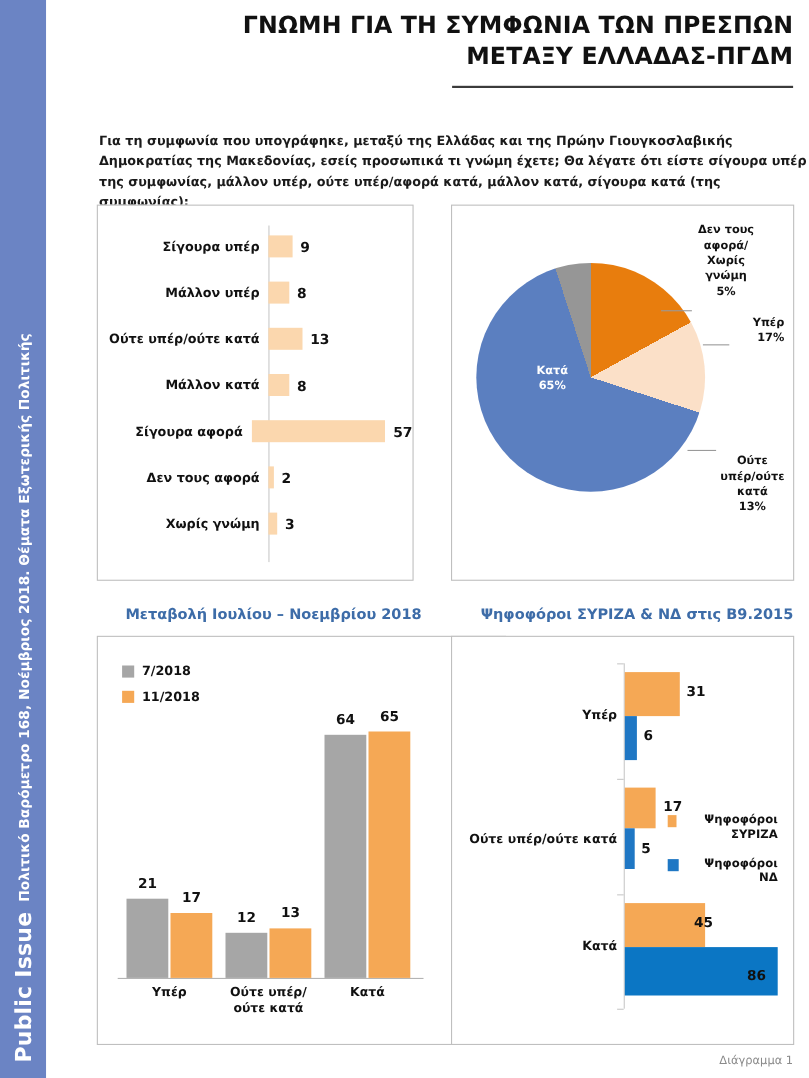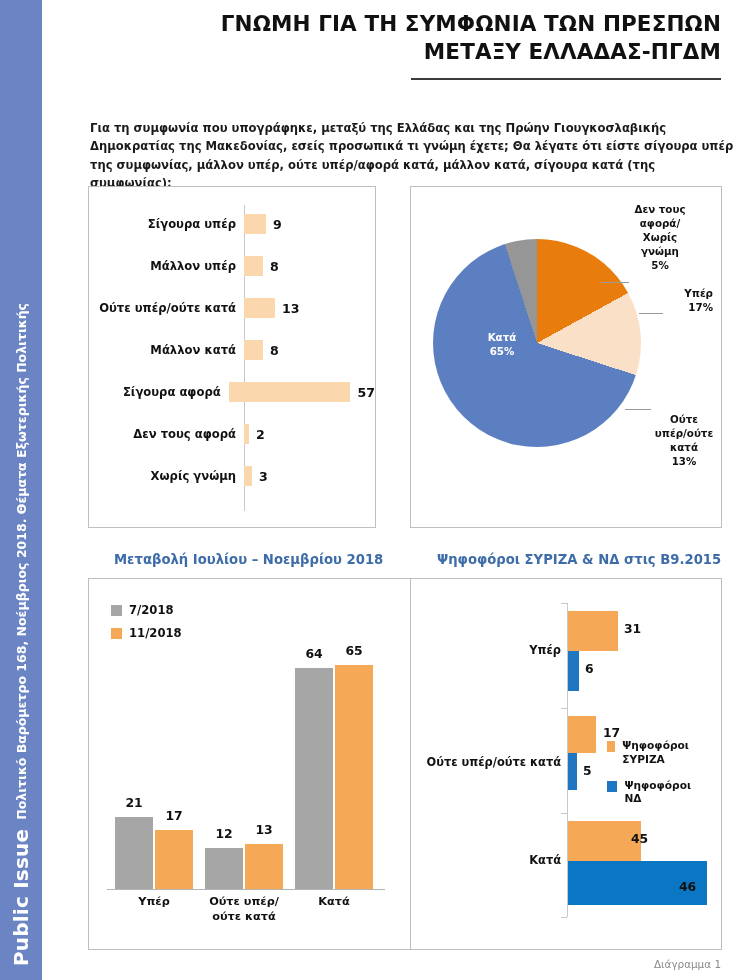--- a/index.html
+++ b/index.html
@@ -89,21 +89,21 @@
   .x-lab{position:absolute;font-size:11.3px;font-weight:bold;color:#111;text-align:center;line-height:1.3;}
   .baseline{position:absolute;background:#b4b4b4;height:1px;}
 
   
   .vt-lab{position:absolute;font-size:11.4px;font-weight:bold;color:#111;text-align:right;}
   .vt-bar{position:absolute;}
   .vt-val{position:absolute;font-size:12.4px;font-weight:bold;color:#111;}
   #vt-axis{position:absolute;background:#c9c9c9;width:1px;}
   .vt-tick{position:absolute;background:#c9c9c9;height:1px;width:6px;}
   #vt-legend{position:absolute;font-size:10.6px;font-weight:bold;color:#111;line-height:1.3;}
-  #vt-legend .legend-row{align-items:flex-start;margin-bottom:12px;}
+  #vt-legend .legend-row{align-items:flex-start;margin-bottom:12px;text-align:right;}
   #vt-legend .sw{margin-top:2px;}
 
   #footer{
     position:absolute;right:14px;bottom:10px;
     font-size:10.4px;color:#8a8a8a;
   }
 </style>
 </head>
 <body>
 
@@ -245,21 +245,21 @@
 
   <div class="vt-bar" style="left:157px;top:137px;width:28px;height:37px;background:#F5A855"></div>
   <div class="vt-val" style="left:192px;top:146px;">17</div>
   <div class="vt-bar" style="left:157px;top:174px;width:9px;height:37px;background:#1F77C4"></div>
   <div class="vt-val" style="left:172px;top:184px;">5</div>
   <div class="vt-lab" style="left:6px;top:176px;width:144px;">Ούτε υπέρ/ούτε κατά</div>
 
   <div class="vt-bar" style="left:157px;top:242px;width:73px;height:40px;background:#F5A855"></div>
   <div class="vt-val" style="left:220px;top:252px;">45</div>
   <div class="vt-bar" style="left:157px;top:282px;width:139px;height:44px;background:#0B76C4"></div>
-  <div class="vt-val" style="left:268px;top:300px;">46</div>
+  <div class="vt-val" style="left:268px;top:300px;">86</div>
   <div class="vt-lab" style="left:40px;top:274px;width:110px;">Κατά</div>
 
   <div id="vt-legend" style="left:196px;top:160px;width:100px;">
     <div class="legend-row">
       <span class="sw" style="background:#F5A855"></span>
       <span>Ψηφοφόροι ΣΥΡΙΖΑ</span>
     </div>
     <div class="legend-row">
       <span class="sw" style="background:#1F77C4"></span>
       <span>Ψηφοφόροι ΝΔ</span>

